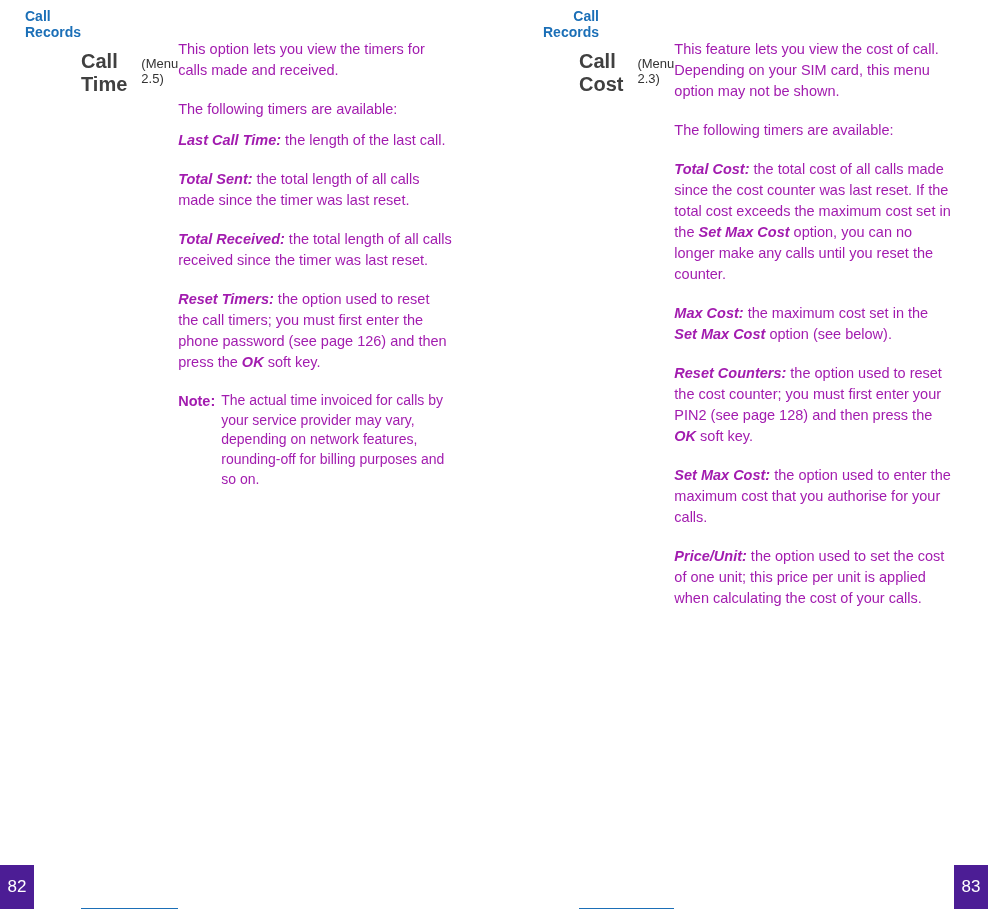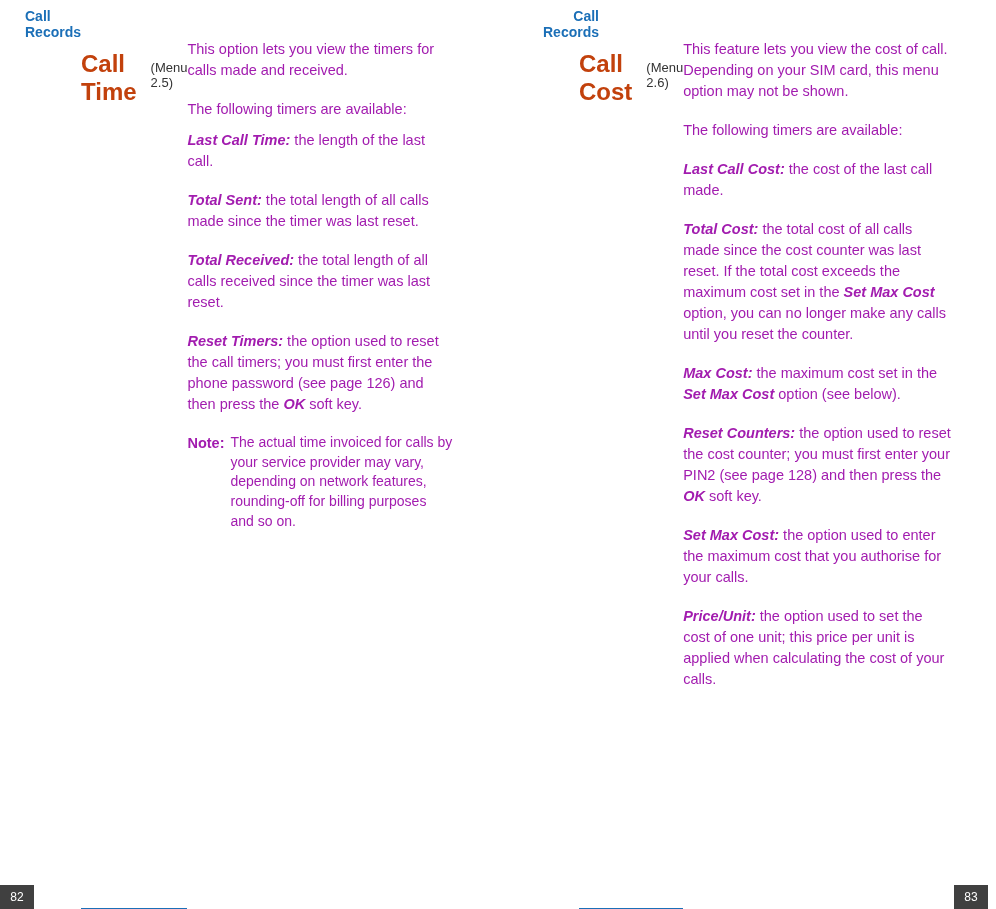--- a/index.html
+++ b/index.html
@@ -35,23 +35,23 @@
 
   .section-title {
     margin-top: 50px;
     border-bottom: 1px solid #1b6fb7;
     padding-bottom: 8px;
     display: flex;
     align-items: baseline;
     gap: 14px;
   }
   .section-title .main {
-    font-size: 24px;
+    font-size: 20px;
     font-weight: bold;
-    color: #c2410c;
+    color: #404040;
   }
   .section-title .sub {
     font-size: 13px;
     color: #333;
   }
 
   .body-text {
     margin-top: 39px;
     font-size: 14.5px;
     line-height: 1.45;
@@ -73,24 +73,24 @@
   }
   .note-row .note-body {
     font-size: 14px;
     line-height: 1.4;
   }
 
   .page-number {
     position: absolute;
     bottom: 0;
     width: 34px;
-    height: 24px;
-    background: #404040;
+    height: 44px;
+    background: #4c1d95;
     color: #fff;
-    font-size: 12px;
+    font-size: 17px;
     display: flex;
     align-items: center;
     justify-content: center;
     font-weight: normal;
   }
   .page-left .page-number { left: 0; }
   .page-right .page-number { right: 8px; }
 </style>
 </head>
 <body>
@@ -132,30 +132,27 @@
     </div>
 
     <div class="page-number">82</div>
   </div>
 
   <div class="page page-right">
     <div class="page-header">Call Records</div>
 
     <div class="section-title">
       <span class="main">Call Cost</span>
-      <span class="sub">(Menu 2.6)</span>
+      <span class="sub">(Menu 2.3)</span>
     </div>
 
     <div class="body-text">
       <p>This feature lets you view the cost of call. Depending on your SIM card, this menu option may not be shown.</p>
       <p>The following timers are available:</p>
 
-      <p>
-        <span class="bold">Last Call Cost:</span><span> the cost of the last call made.</span>
-      </p>
 
       <p>
         <span class="bold">Total Cost:</span><span> the total cost of all calls made since the cost counter was last reset. If the total cost exceeds the maximum cost set in the </span><span class="bold">Set Max Cost</span><span> option, you can no longer make any calls until you reset the counter.</span>
       </p>
 
       <p>
         <span class="bold">Max Cost:</span><span> the maximum cost set in the </span><span class="bold">Set Max Cost</span><span> option (see below).</span>
       </p>
 
       <p>

